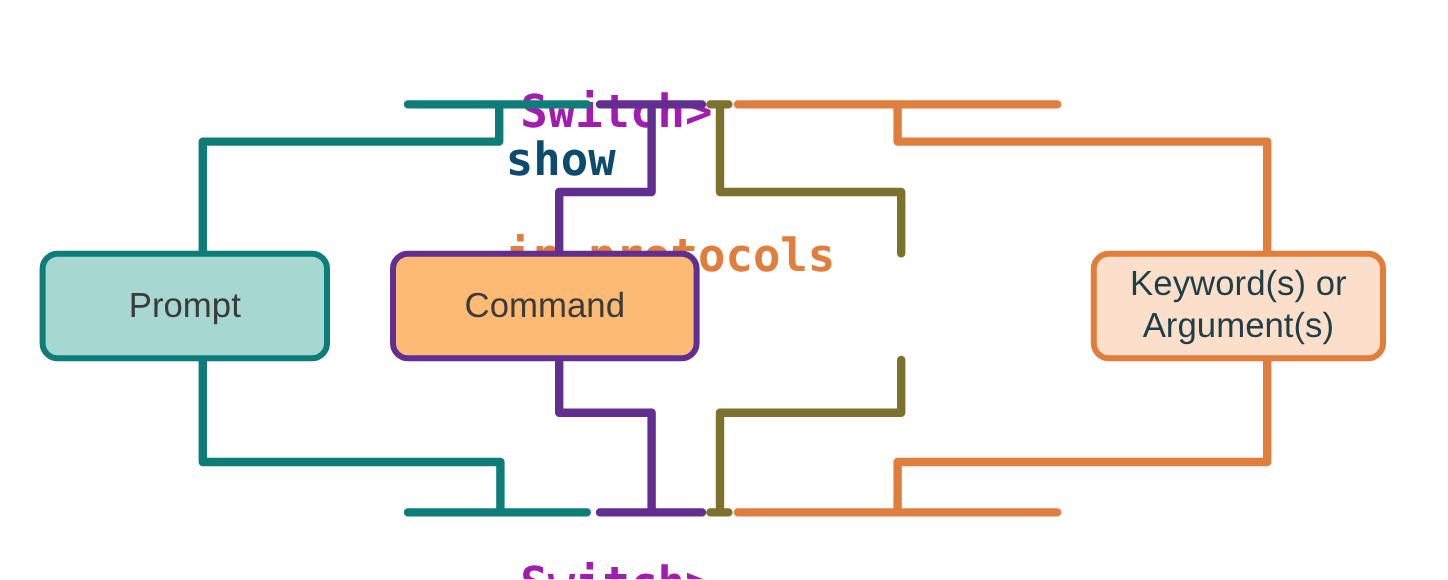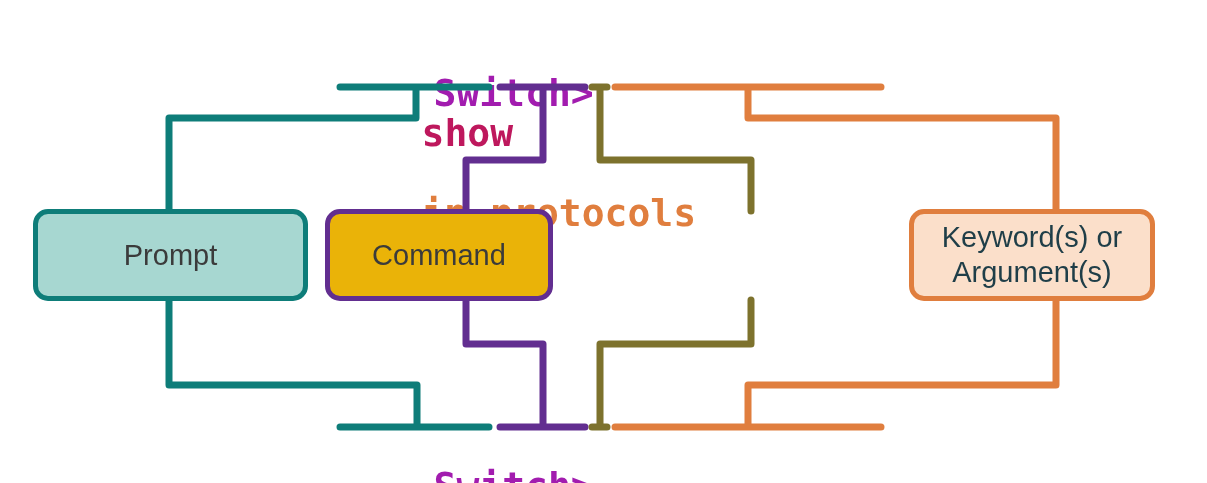--- a/index.html
+++ b/index.html
@@ -16,43 +16,43 @@
     left: 330px;
     white-space: pre;
     font-family: "DejaVu Sans Mono", monospace;
     font-weight: bold;
     font-size: 38px;
     line-height: 40px;
   }
   .cmdline.top { top: 33px; }
   .cmdline.bottom { top: 426px; }
   .teal-text   { color: #a21caf; margin-left: 12px; }
-  .purple-text { color: #be185d; }
+  .purple-text { color: #0c4a6e; }
   .orange-text { color: #e07e3e; }
 
   svg.wires { position: absolute; left: 0; top: 0; }
 
   .box {
     position: absolute;
     top: 209px;
     height: 92px;
     box-sizing: border-box;
     border: 5px solid;
     border-radius: 15px;
     display: flex;
     align-items: center;
     justify-content: center;
     text-align: center;
     font-size: 29px;
     line-height: 1.2;
     color: #3b3b3b;
     white-space: pre-line;
   }
-  .box.prompt  { left: 33px;  width: 275px; border-color: #0e7d79; background: #a7d7d1; }
-  .box.command { left: 325px; width: 228px; border-color: #622e90; background: #eab308; }
+  .box.prompt  { left: 33px;  width: 242px; border-color: #0e7d79; background: #a7d7d1; }
+  .box.command { left: 325px; width: 258px; border-color: #622e90; background: #fdba74; }
   .box.space   { left: 612px; width: 281px; border-color: #7d722d; background: #d7da71; }
   .box.keyword { left: 909px; width: 246px; border-color: #e07e3e; background: #fbdfca; color: #1f3e48; }
 </style>
 </head>
 <body>
 
 <div class="canvas">
 
   <div class="cmdline top">
     <span class="teal-text">Switch&gt;</span>

